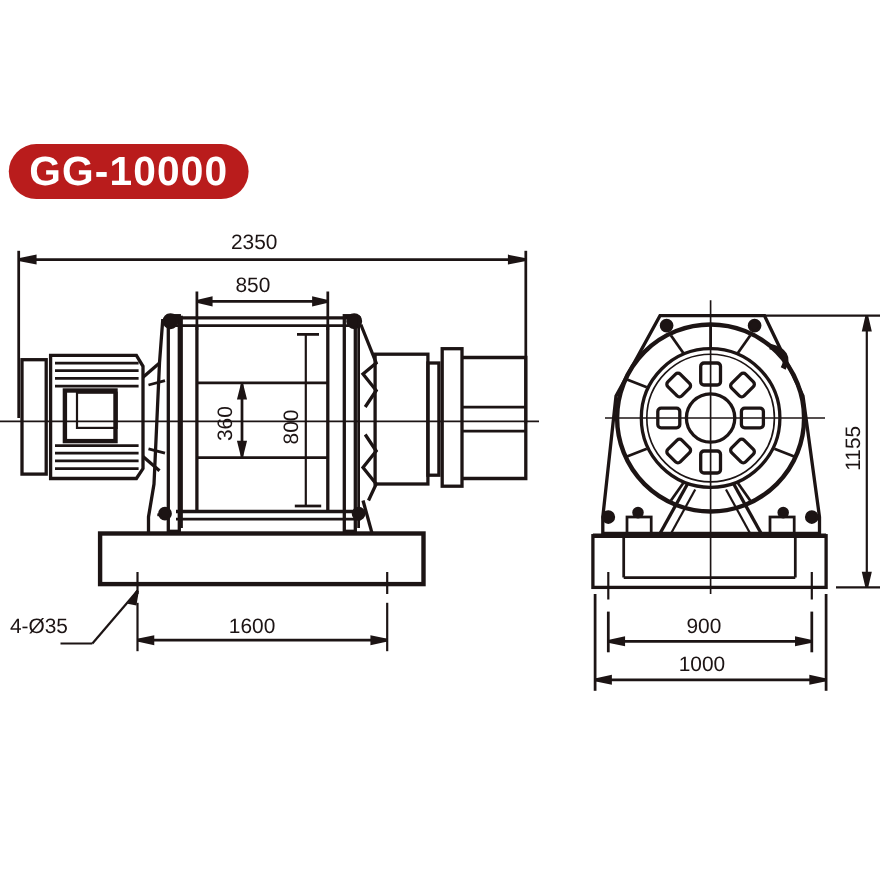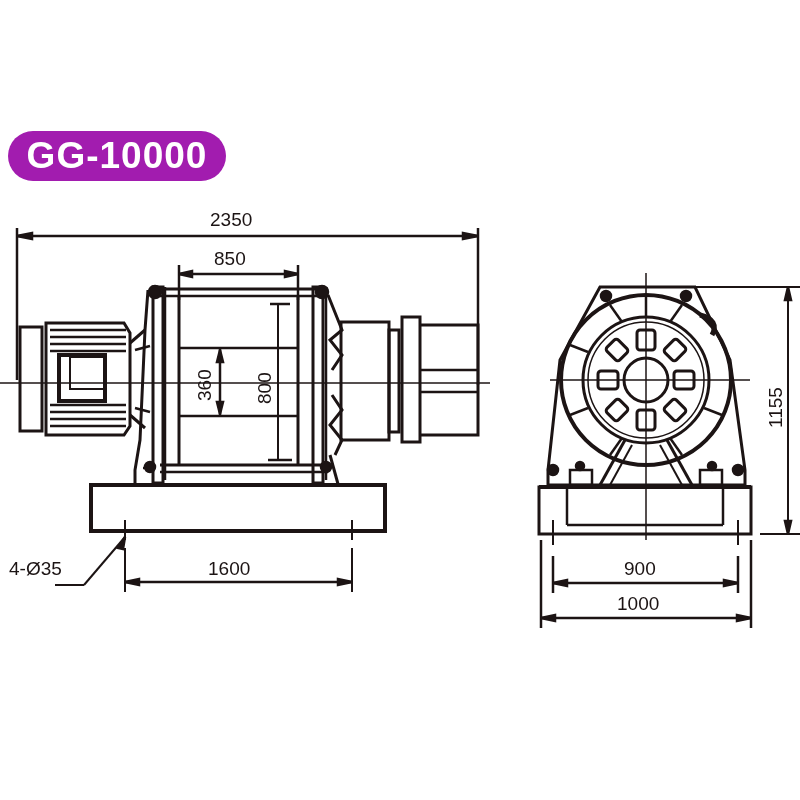--- a/index.html
+++ b/index.html
@@ -1,19 +1,19 @@
 <!DOCTYPE html>
 <html><head>
   <meta charset="utf-8">
   <style>
     html, body { margin: 0; padding: 0; background: #ffffff; }
     body { width: 800px; height: 800px; position: relative; overflow: hidden; font-family: "Liberation Sans", sans-serif; }
     .badge {
       position: absolute; left: 8px; top: 131px; width: 218px; height: 50px;
-      background: #a21caf; border-radius: 25px; color: #ffffff;
+      background: #b91c1c; border-radius: 25px; color: #ffffff;
       font-family: "Liberation Sans", sans-serif; font-weight: bold; font-size: 37px;
       line-height: 50px; text-align: center; letter-spacing: 1px;
     }
     svg { position: absolute; left: 0; top: 0; }
     .ink { stroke: #1c1414; fill: none; }
     .dimtext { font-family: "Liberation Sans", sans-serif; font-size: 19px; fill: #1c1414; }
   </style>
 </head>
 <body>
 

